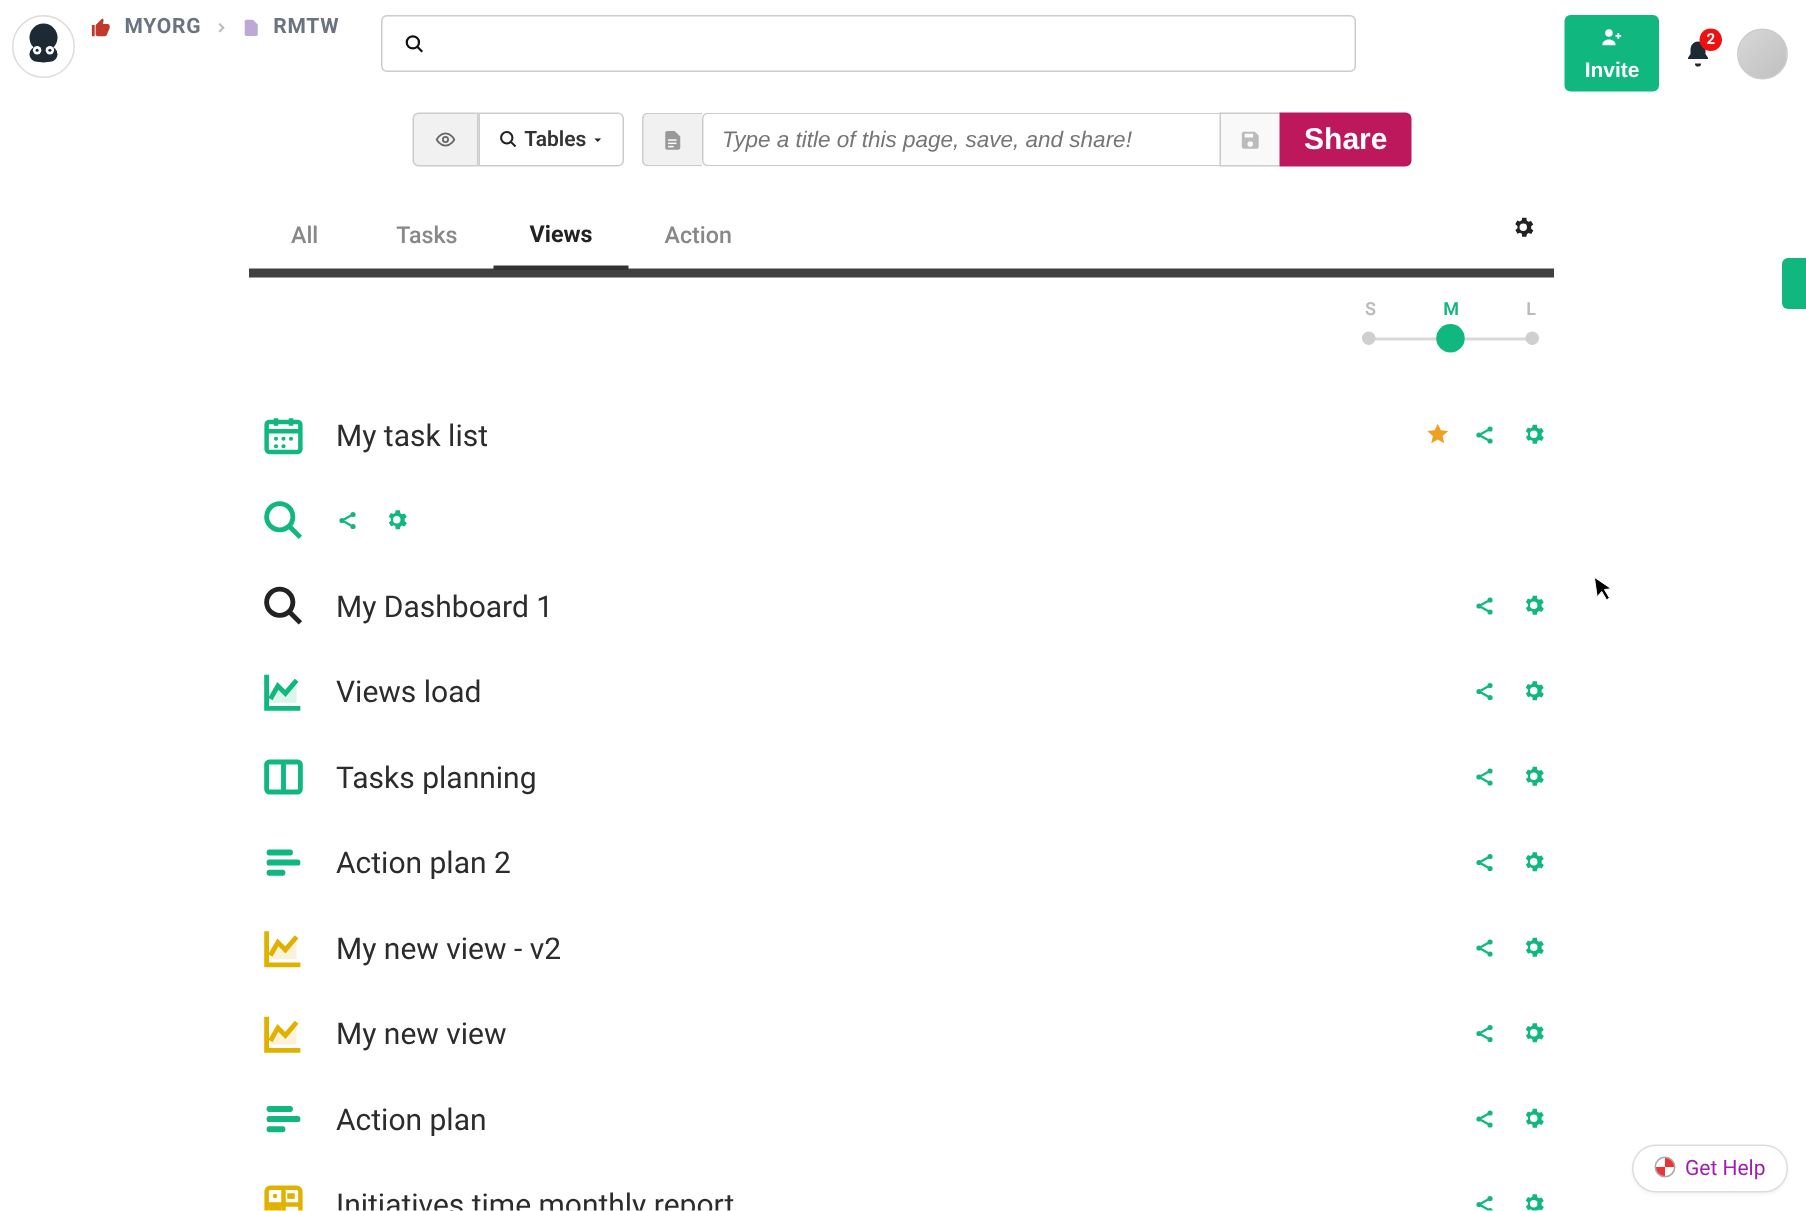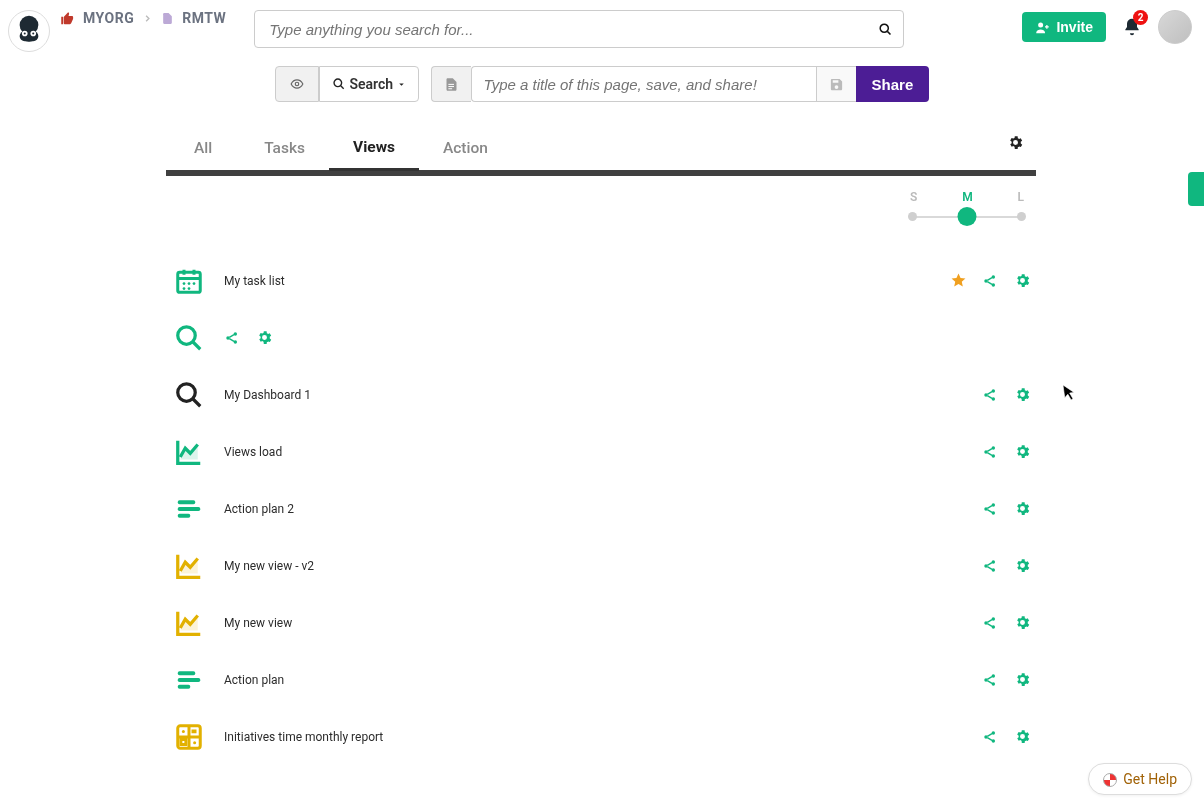--- a/index.html
+++ b/index.html
@@ -60,21 +60,21 @@
   .searchbox .mag { color:#222; font-size:15px; }
   .top-right {
     margin-left: auto;
     display: flex;
     align-items: center;
     gap: 16px;
   }
   .invite-btn {
     background:#10b77f; color:#fff; border:none; border-radius:4px;
     padding: 7px 13px; font-size:14px; font-weight:600;
-    display:flex; align-items:center; gap:6px; cursor:pointer;
+    display:flex; align-items:center; gap:6px; cursor:pointer;flex-direction:column;
   }
   .bell-wrap { position:relative; color:#222; font-size:20px; cursor:pointer;}
   .bell-badge {
     position:absolute; top:-6px; right:-6px;
     background:#e11; color:#fff; border-radius:50%;
     font-size:10px; width:15px; height:15px; display:flex;
     align-items:center; justify-content:center; font-weight:700;
   }
   .avatar {
     width:34px; height:34px; border-radius:50%;
@@ -102,23 +102,23 @@
     width:345px; padding:0 12px; font-style:italic; color:#888;
     border-right:none; outline:none; font-size:15px;
   }
   .save-seg {
     height:36px; background:#f9f9f9; border:1px solid #ccc;
     border-left:1px solid #ccc; border-right:none;
     display:flex; align-items:center; justify-content:center;
     width:40px; color:#aaa;
   }
   .share-seg {
-    height:36px; background:#4c1d95; color:#fff; border:none;
+    height:36px; background:#be185d; color:#fff; border:none;
     border-radius:0 4px 4px 0; padding:0 16px; font-weight:600;
-    font-size:15px; cursor:pointer;
+    font-size:20px; cursor:pointer;
   }
   .cluster { display:flex; align-items:center; }
 
   
   .content {
     width: 870px;
     margin: 28px 0 0 166px;
   }
   .tabs {
     display:flex; align-items:center; border-bottom:6px solid #404040;
@@ -159,37 +159,37 @@
   
   .view-list { margin-top:24px; }
   .view-row {
     display:flex; align-items:center; height:57px; gap:18px;
     padding-left:6px;
   }
   .view-icon {
     width:34px; height:34px; display:flex; align-items:center; justify-content:center;
     flex-shrink:0;
   }
-  .view-name { font-size:12px; color:#2c2c2c; flex:1;}
+  .view-name { font-size:20px; color:#2c2c2c; flex:1;}
   .row-actions { display:flex; align-items:center; gap:10px; color:#10b77f;}
   .row-actions .act { width:22px; text-align:center; cursor:pointer; }
   .star { color:#f0a020 !important; }
 
   
   .edge-tab {
     position:absolute; right:0; top:172px; width:16px; height:34px;
     background:#10b77f; border-radius:4px 0 0 4px;
   }
 
   
   .gethelp {
     position:absolute; right:12px; bottom:12px;
     background:#fff; border:1px solid #ddd; border-radius:20px;
-    padding:7px 14px; font-size:14px; color:#a16207;
-    display:flex; align-items:flex-end; gap:6px; cursor:pointer;
+    padding:7px 14px; font-size:14px; color:#a21caf;
+    display:flex; align-items:flex-start; gap:6px; cursor:pointer;
     box-shadow:0 1px 3px rgba(0,0,0,.06);
   }
   .gethelp .ring {
     width:14px; height:14px; border-radius:50%;
     background: conic-gradient(#e33 0 25%, #fff 0 50%, #e33 0 75%, #fff 0 100%);
     border:1px solid #aaa;
   }
 
   
   .fake-cursor {
@@ -231,21 +231,20 @@
     </span>
     <span class="page-ic">
       <svg width="13" height="15" viewBox="0 0 24 24" fill="#bca9d6">
           <path d="M14 2H6c-1.1 0-2 .9-2 2v16c0 1.1.9 2 2 2h12c1.1 0 2-.9 2-2V8l-6-6z"></path>
         </svg>
     </span>
     <span>RMTW</span>
   </div>
 
   <div class="searchbox">
-    <input type="text" placeholder="Type anything you search for..." style="">
     <span class="mag">
       <svg width="15" height="15" viewBox="0 0 24 24" fill="none" stroke="#111" stroke-width="2.4">
           <circle cx="10" cy="10" r="6.5"></circle>
           <line x1="20" y1="20" x2="15" y2="15"></line>
         </svg>
     </span>
   </div>
 
   <div class="top-right">
     <button class="invite-btn">
@@ -274,21 +273,21 @@
       <svg width="18" height="14" viewBox="0 0 24 24" fill="none" stroke="#666" stroke-width="2">
           <path d="M2 12s3.5-7 10-7 10 7 10 7-3.5 7-10 7S2 12 2 12z"></path>
           <circle cx="12" cy="12" r="3"></circle>
         </svg>
     </div>
     <div class="tb-btn right">
       <svg width="14" height="14" viewBox="0 0 24 24" fill="none" stroke="#222" stroke-width="2.4">
           <circle cx="10" cy="10" r="6.5"></circle>
           <line x1="20" y1="20" x2="15" y2="15"></line>
         </svg>
-      &nbsp;<span>Search</span>&nbsp;
+      &nbsp;<span>Tables</span>&nbsp;
       <svg width="9" height="9" viewBox="0 0 24 24" fill="#222">
           <path d="M6 9l6 6 6-6z"></path>
         </svg>
     </div>
   </div>
 
   <div class="cluster">
     <div class="tb-btn solo" style="border-radius:4px 0 0 4px; border-right:none;">
       <svg width="15" height="17" viewBox="0 0 24 24" fill="#999">
           <path d="M14 2H6c-1.1 0-2 .9-2 2v16c0 1.1.9 2 2 2h12c1.1 0 2-.9 2-2V8l-6-6z"></path>
@@ -443,20 +442,45 @@
           </span>
       <span class="act">
             <svg width="17" height="17" viewBox="0 0 24 24" fill="#10b77f">
               <path d="M19.4 13a7.5 7.5 0 000-2l2-1.6-2-3.4-2.4.9a7.5 7.5 0 00-1.7-1L15 3h-4l-.4 2.5a7.5 7.5 0 00-1.7 1l-2.4-.9-2 3.4L6.6 11a7.5 7.5 0 000 2l-2 1.6 2 3.4 2.4-.9a7.5 7.5 0 001.7 1L11 21h4l.4-2.5a7.5 7.5 0 001.7-1l2.4.9 2-3.4-2-1.6zM12 15.5A3.5 3.5 0 1112 8.5a3.5 3.5 0 010 7z"></path>
             </svg>
           </span>
     </div>
       </div>
       <div class="view-row">
     <div class="view-icon">
+          <svg width="30" height="30" viewBox="0 0 24 24" fill="none" stroke="#10b77f" stroke-width="2.6">
+            <rect x="3" y="4" width="18" height="16" rx="1.5"></rect>
+            <line x1="12" y1="4" x2="12" y2="20"></line>
+          </svg>
+        </div>
+    <div class="view-name">Tasks planning</div>
+    <div class="row-actions">
+
+      <span class="act">
+            <svg width="16" height="16" viewBox="0 0 24 24" fill="#10b77f">
+              <circle cx="6" cy="12" r="2.6"></circle>
+              <circle cx="17" cy="6" r="2.6"></circle>
+              <circle cx="17" cy="18" r="2.6"></circle>
+              <path d="M8 11 L15 7 M8 13 L15 17" stroke="#10b77f" stroke-width="2.2"></path>
+            </svg>
+          </span>
+      <span class="act">
+            <svg width="17" height="17" viewBox="0 0 24 24" fill="#10b77f">
+              <path d="M19.4 13a7.5 7.5 0 000-2l2-1.6-2-3.4-2.4.9a7.5 7.5 0 00-1.7-1L15 3h-4l-.4 2.5a7.5 7.5 0 00-1.7 1l-2.4-.9-2 3.4L6.6 11a7.5 7.5 0 000 2l-2 1.6 2 3.4 2.4-.9a7.5 7.5 0 001.7 1L11 21h4l.4-2.5a7.5 7.5 0 001.7-1l2.4.9 2-3.4-2-1.6zM12 15.5A3.5 3.5 0 1112 8.5a3.5 3.5 0 010 7z"></path>
+            </svg>
+          </span>
+    </div>
+      </div>
+      <div class="view-row">
+    <div class="view-icon">
           <svg width="30" height="30" viewBox="0 0 24 24">
             <rect x="3" y="5" width="14" height="3.2" rx="1.4" fill="#10b77f"></rect>
             <rect x="3" y="10.4" width="18" height="3.2" rx="1.4" fill="#10b77f"></rect>
             <rect x="3" y="15.8" width="10" height="3.2" rx="1.4" fill="#10b77f"></rect>
           </svg>
         </div>
     <div class="view-name">Action plan 2</div>
     <div class="row-actions">
 
       <span class="act">

